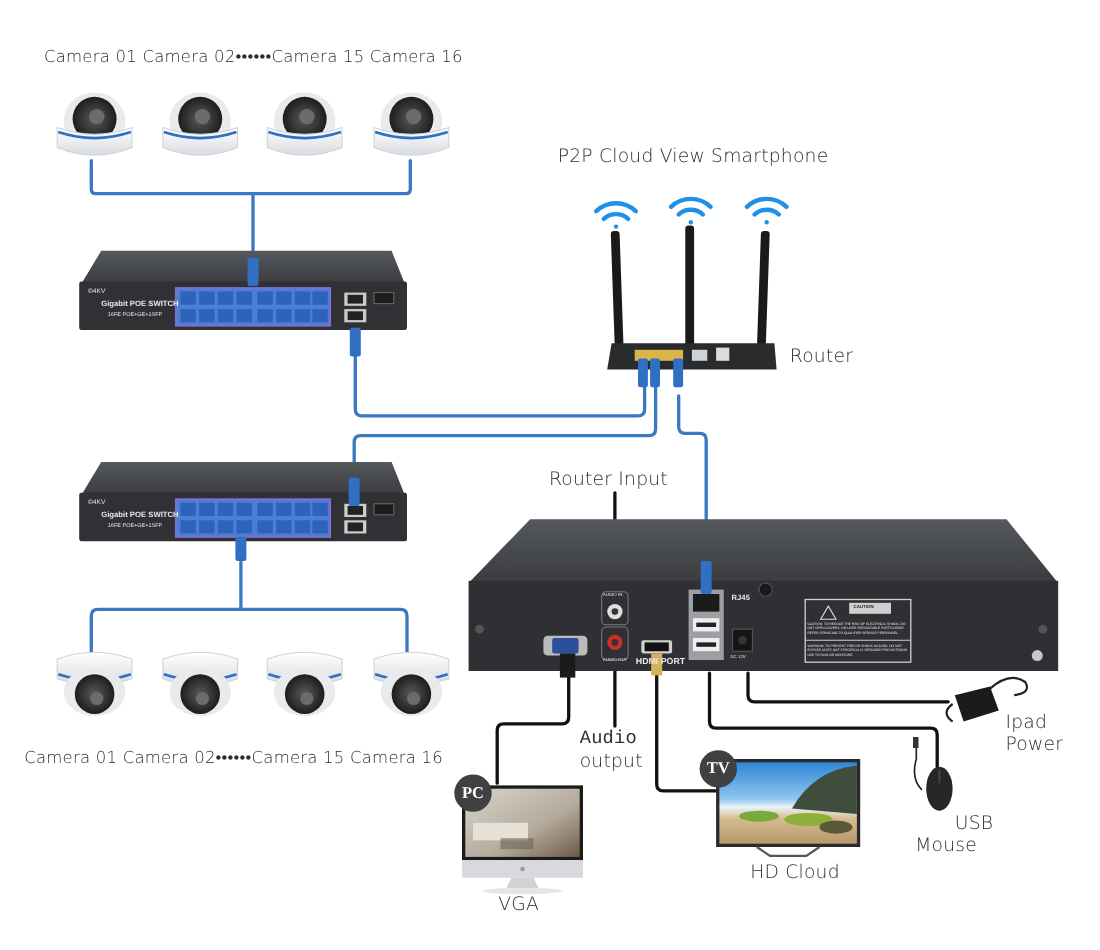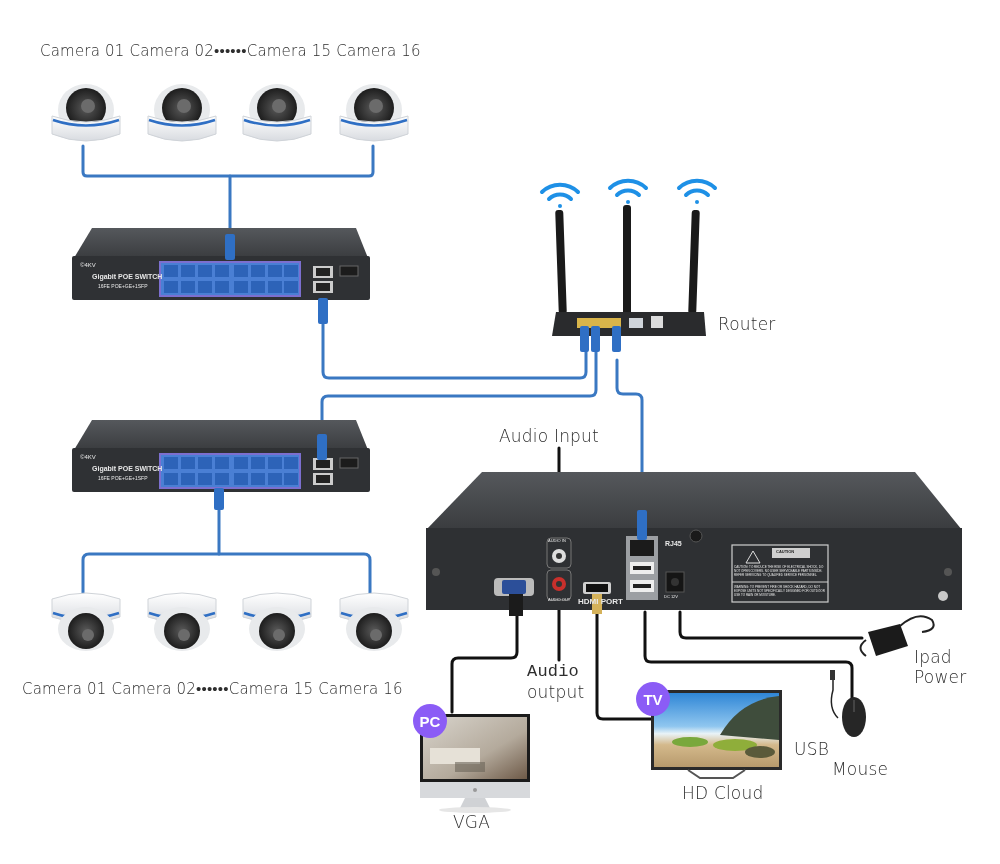--- a/index.html
+++ b/index.html
@@ -2,21 +2,21 @@
 <html><head>
   <meta charset="utf-8">
   <style>
     * { box-sizing: border-box; margin: 0; padding: 0; }
     html, body { width: 1000px; height: 864px; background: #ffffff; overflow: hidden; }
     body { position: relative; font-family: "DejaVu Sans", sans-serif; color: #2b2b2b; }
     #stage { position: absolute; left: 0; top: 0; width: 1000px; height: 784px; }
     .lbl { position: absolute; font-family: "DejaVu Sans", sans-serif; color: #2e2e2e; font-weight: 300; letter-spacing: 0.2px; white-space: nowrap; }
     .cam-row-label { font-size: 15px; }
     .big-label { font-size: 17px; line-height: 20px; }
-    .badge { position: absolute; width: 34px; height: 34px; border-radius: 50%; background: #8b5cf6; color: #fff; font-family: Liberation Sans, sans-serif; font-weight: bold; font-size: 15px; display: flex; align-items: center; justify-content: center; }
+    .badge { position: absolute; width: 34px; height: 34px; border-radius: 50%; background: #404040; color: #fff; font-family: Liberation Serif, serif; font-weight: bold; font-size: 15px; display: flex; align-items: center; justify-content: center; }
     .tiny { position: absolute; font-family: "Liberation Sans", sans-serif; color: #e8e8e8; white-space: nowrap; }
   </style>
 </head>
 <body>
 
 <div id="stage">
 
   <svg width="1000" height="864" viewBox="0 0 1000 864" style="position:absolute;left:0;top:0">
     <defs>
       <linearGradient id="domeWhite" x1="0" y1="0" x2="0" y2="1">
@@ -297,31 +297,32 @@
       <path d="M833 676 V690 Q828 708 838 718" stroke="#222" stroke-width="1.5" fill="none"></path>
       <rect x="830" y="670" width="5" height="10" fill="#333"></rect>
       <ellipse cx="854" cy="717" rx="12" ry="20" fill="#262626"></ellipse>
       <line x1="854" y1="700" x2="854" y2="712" stroke="#444" stroke-width="2"></line>
     </g>
   </svg>
 
   <div class="lbl cam-row-label" style="left:40px;top:42px;">Camera 01 Camera 02••••••Camera 15  Camera 16</div>
   <div class="lbl cam-row-label" style="left:22px;top:680px;">Camera 01 Camera 02••••••Camera 15  Camera 16</div>
 
+  <div class="lbl big-label" style="left:507px;top:132px;">P2P Cloud View Smartphone</div>
 
   <div class="lbl big-label" style="left:718px;top:314px;">Router</div>
-  <div class="lbl big-label" style="left:499px;top:426px;">Audio Input</div>
+  <div class="lbl big-label" style="left:499px;top:426px;">Router Input</div>
 
   <div class="lbl big-label" style="left:527px;top:662px;font-family:Liberation Mono, monospace;">Audio</div>
   <div class="lbl big-label" style="left:527px;top:682px;">output</div>
 
   <div class="lbl big-label" style="left:914px;top:647px;">Ipad</div>
   <div class="lbl big-label" style="left:914px;top:667px;">Power</div>
 
-  <div class="lbl big-label" style="left:794px;top:739px;text-align:right;">USB</div>
+  <div class="lbl big-label" style="left:868px;top:739px;text-align:right;">USB</div>
   <div class="lbl big-label" style="left:832px;top:759px;">Mouse</div>
 
   <div class="lbl big-label" style="left:682px;top:783px;">HD Cloud</div>
   <div class="lbl big-label" style="left:453px;top:812px;">VGA</div>
 
   <div class="badge" style="left:413px;top:704px;">PC</div>
   <div class="badge" style="left:636px;top:682px;">TV</div>
 
   <div class="tiny" style="left:80px;top:262px;font-size:6px;">©4KV</div>
   <div class="tiny" style="left:92px;top:273px;font-size:7px;font-weight:bold;">Gigabit POE SWITCH</div>

